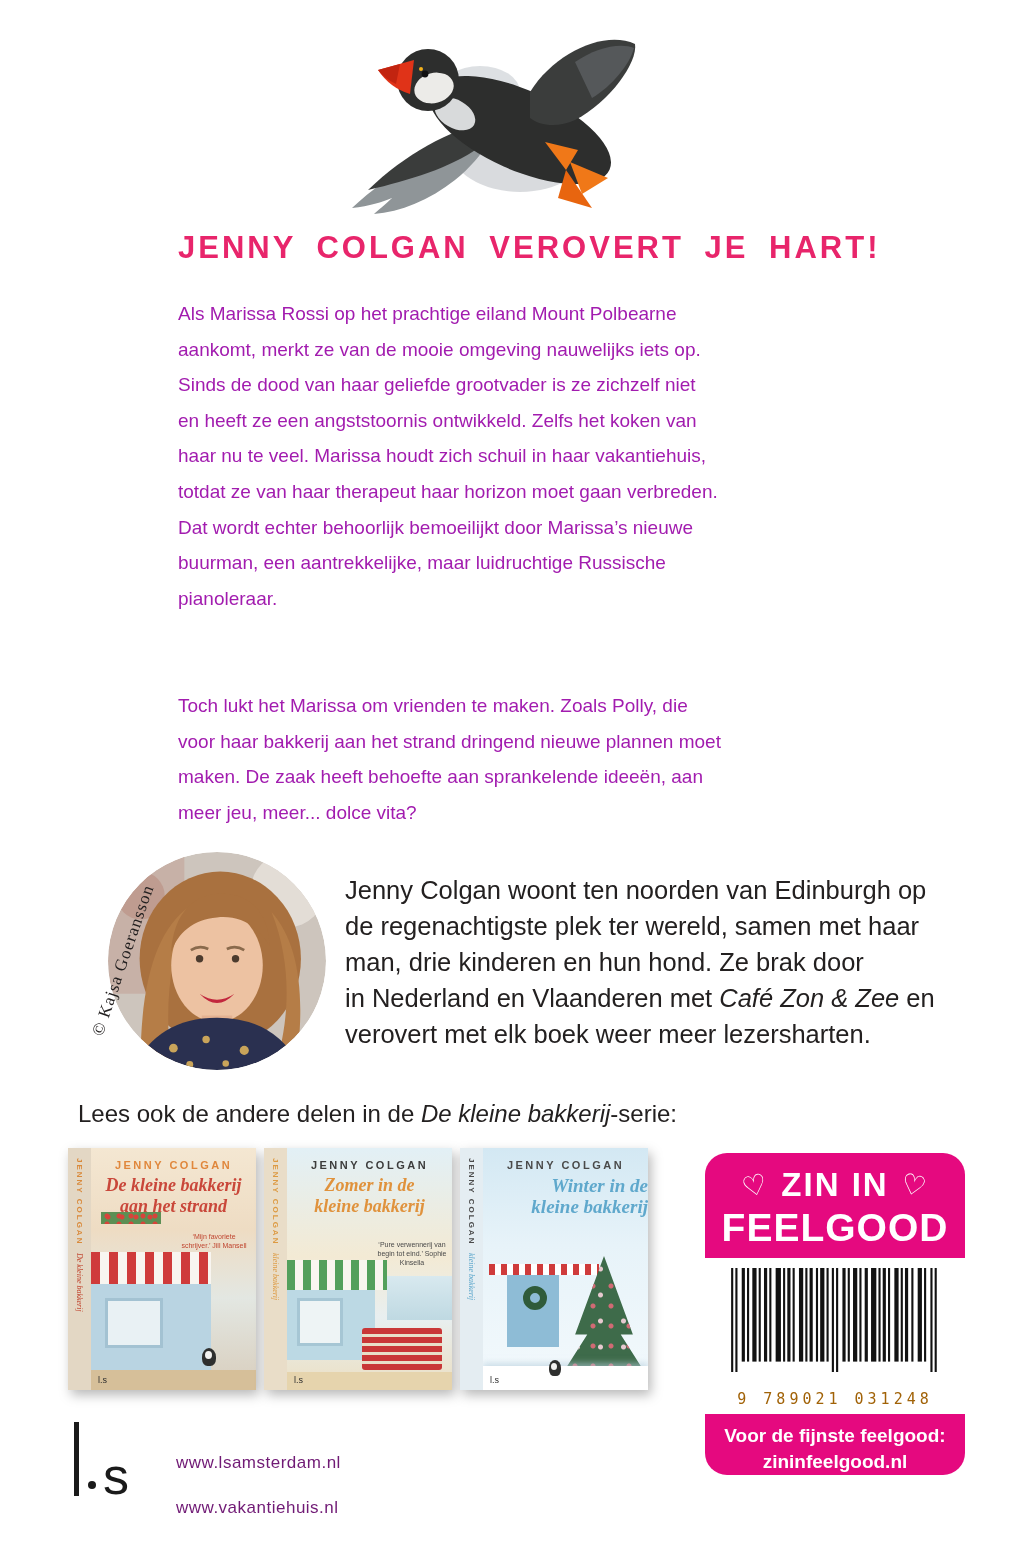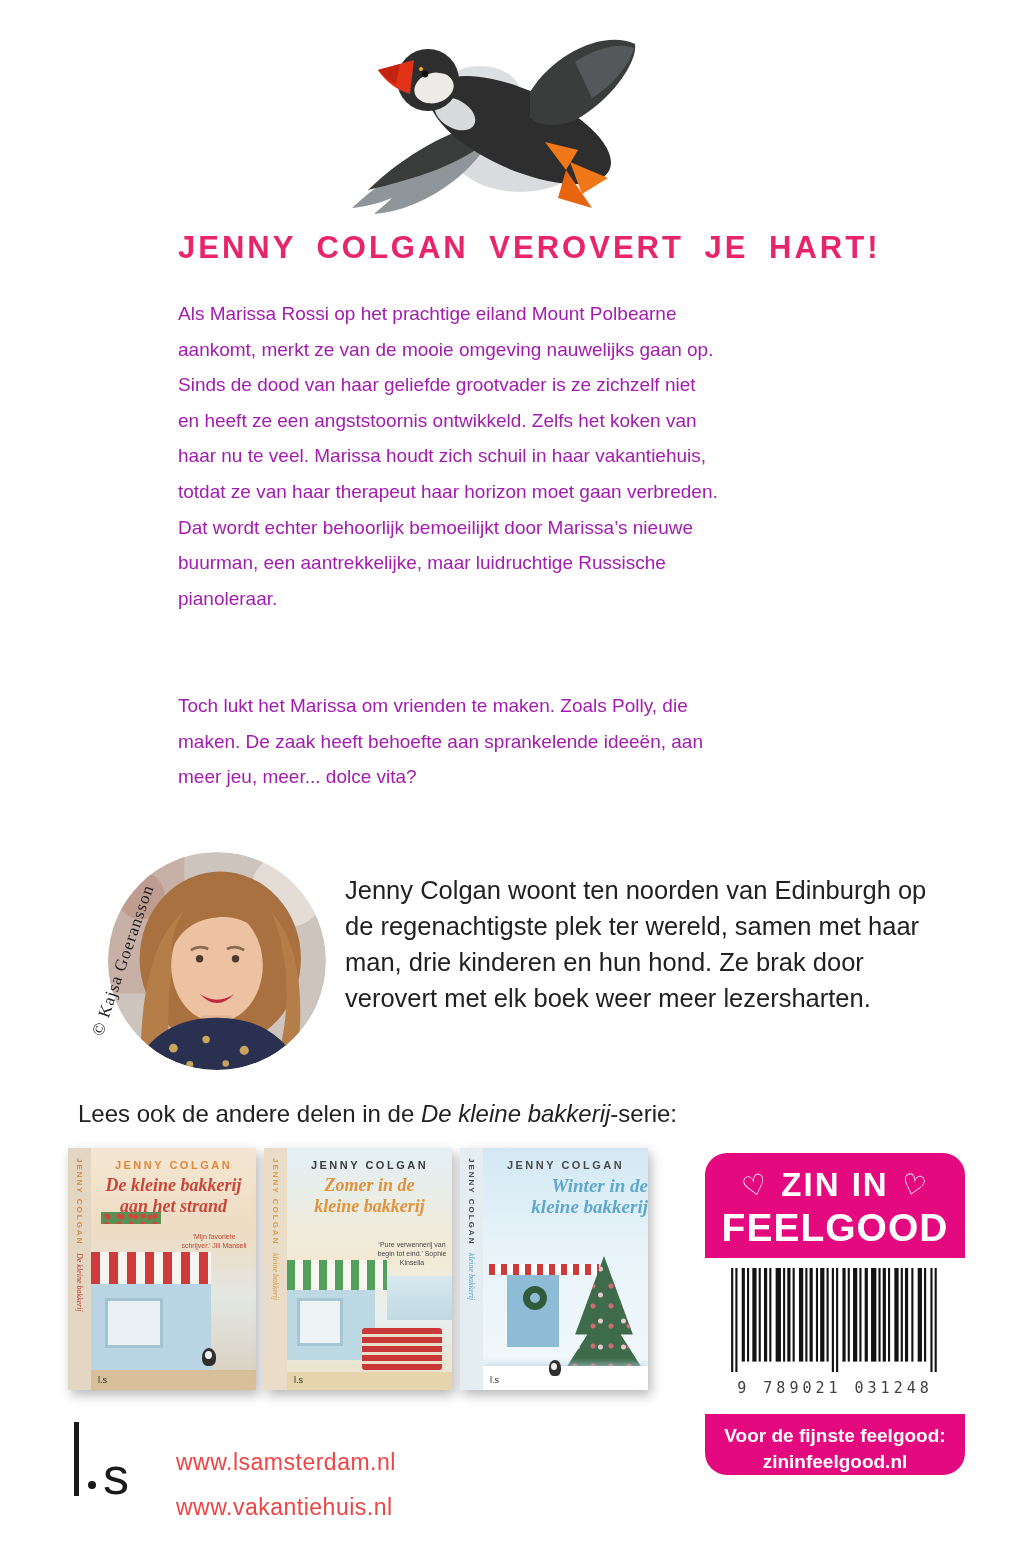--- a/index.html
+++ b/index.html
@@ -107,30 +107,30 @@
          border-radius:22px;display:flex;flex-direction:column;overflow:hidden;color:#fff;}
   .badge-top{text-align:center;padding:13px 0 8px;}
   .badge-line1{display:flex;align-items:center;justify-content:center;gap:12px;
                font-size:33px;font-weight:bold;letter-spacing:2px;}
   .heart{font-size:28px;font-weight:normal;}
   .heart.l{transform:rotate(-14deg);}
   .heart.r{transform:rotate(14deg);}
   .badge-line2{font-size:39px;font-weight:bold;letter-spacing:1px;margin-top:2px;}
   .badge-mid{background:#ffffff;flex:0 0 146px;position:relative;padding:10px 24px 0;}
   .badge-mid svg{width:100%;height:104px;display:block;}
-  .barcode-digits{color:#404040;font-family:"DejaVu Sans Mono",monospace;font-size:15px;
-                  letter-spacing:4px;text-align:center;margin-top:7px;white-space:nowrap;}
+  .barcode-digits{color:#a16207;font-family:"DejaVu Sans Mono",monospace;font-size:15px;
+                  letter-spacing:4px;text-align:center;margin-top:18px;white-space:nowrap;}
   .badge-bottom{text-align:center;font-size:19px;line-height:26px;font-weight:bold;padding-top:9px;}
 
   
   .footer-logo{position:absolute;left:74px;top:1418px;display:flex;align-items:flex-end;height:78px;}
   .logo-bar{width:5px;height:74px;background:#1a1a1a;}
   .logo-dot{width:8px;height:8px;border-radius:50%;background:#1a1a1a;margin:0 7px 7px 9px;}
   .logo-s{font-size:52px;line-height:40px;color:#1a1a1a;font-family:"Liberation Sans",sans-serif;}
-  .footer-urls{position:absolute;left:176px;top:1440px;font-size:23px;line-height:45px;color:#ef4444;letter-spacing:0.5px;}
+  .footer-urls{position:absolute;left:176px;top:1440px;font-size:17px;line-height:45px;color:#701a75;letter-spacing:0.5px;}
 </style>
 </head>
 <body>
 
 <div class="page">
 
   <div class="puffin">
     <svg viewBox="0 0 320 200">
 
       <ellipse cx="190" cy="125" rx="70" ry="45" fill="#b9bec2" opacity="0.55"></ellipse>
@@ -158,32 +158,33 @@
       <path d="M215,120 L248,128 L236,148 Z" fill="#f07818"></path>
       <path d="M240,140 L278,156 L252,172 Z" fill="#f07818"></path>
       <path d="M236,148 L262,186 L228,176 Z" fill="#e8650f"></path>
     </svg>
   </div>
 
   <div class="headline">JENNY COLGAN VEROVERT JE HART!</div>
 
   <div class="blurb p1">
     <div class="line">Als Marissa Rossi op het prachtige eiland Mount Polbearne</div>
-    <div class="line">aankomt, merkt ze van de mooie omgeving nauwelijks gaan op.</div>
+    <div class="line">aankomt, merkt ze van de mooie omgeving nauwelijks iets op.</div>
     <div class="line">Sinds de dood van haar geliefde grootvader is ze zichzelf niet</div>
     <div class="line">en heeft ze een angststoornis ontwikkeld. Zelfs het koken van</div>
     <div class="line">haar nu te veel. Marissa houdt zich schuil in haar vakantiehuis,</div>
     <div class="line">totdat ze van haar therapeut haar horizon moet gaan verbreden.</div>
     <div class="line">Dat wordt echter behoorlijk bemoeilijkt door Marissa’s nieuwe</div>
     <div class="line">buurman, een aantrekkelijke, maar luidruchtige Russische</div>
     <div class="line">pianoleraar.</div>
   </div>
 
   <div class="blurb p2">
     <div class="line">Toch lukt het Marissa om vrienden te maken. Zoals Polly, die</div>
+    <div class="line">voor haar bakkerij aan het strand dringend nieuwe plannen moet</div>
     <div class="line">maken. De zaak heeft behoefte aan sprankelende ideeën, aan</div>
     <div class="line">meer jeu, meer... dolce vita?</div>
   </div>
 
   <div class="photo-wrap">
     <svg viewBox="0 0 200 200">
       <defs>
           <clipPath id="pc">
             <circle cx="100" cy="100" r="100"></circle>
           </clipPath>
@@ -215,20 +216,21 @@
         </g>
       </g>
     </svg>
   </div>
   <div class="photo-credit">© Kajsa Goeransson</div>
 
   <div class="bio">
     <div class="line">Jenny Colgan woont ten noorden van Edinburgh op</div>
     <div class="line">de regenachtigste plek ter wereld, samen met haar</div>
     <div class="line">man, drie kinderen en hun hond. Ze brak door</div>
+    <div class="line"><span>in Nederland en Vlaanderen met </span><span class="it">Café Zon &amp; Zee</span><span> en</span></div>
     <div class="line">verovert met elk boek weer meer lezersharten.</div>
   </div>
 
   <div class="series-intro"><span>Lees ook de andere delen in de </span><span class="it">De kleine bakkerij</span><span>-serie:</span></div>
 
   <div class="books">
 
     <div class="book b1">
       <div class="spine">
         <span class="sp-author">JENNY COLGAN</span>

